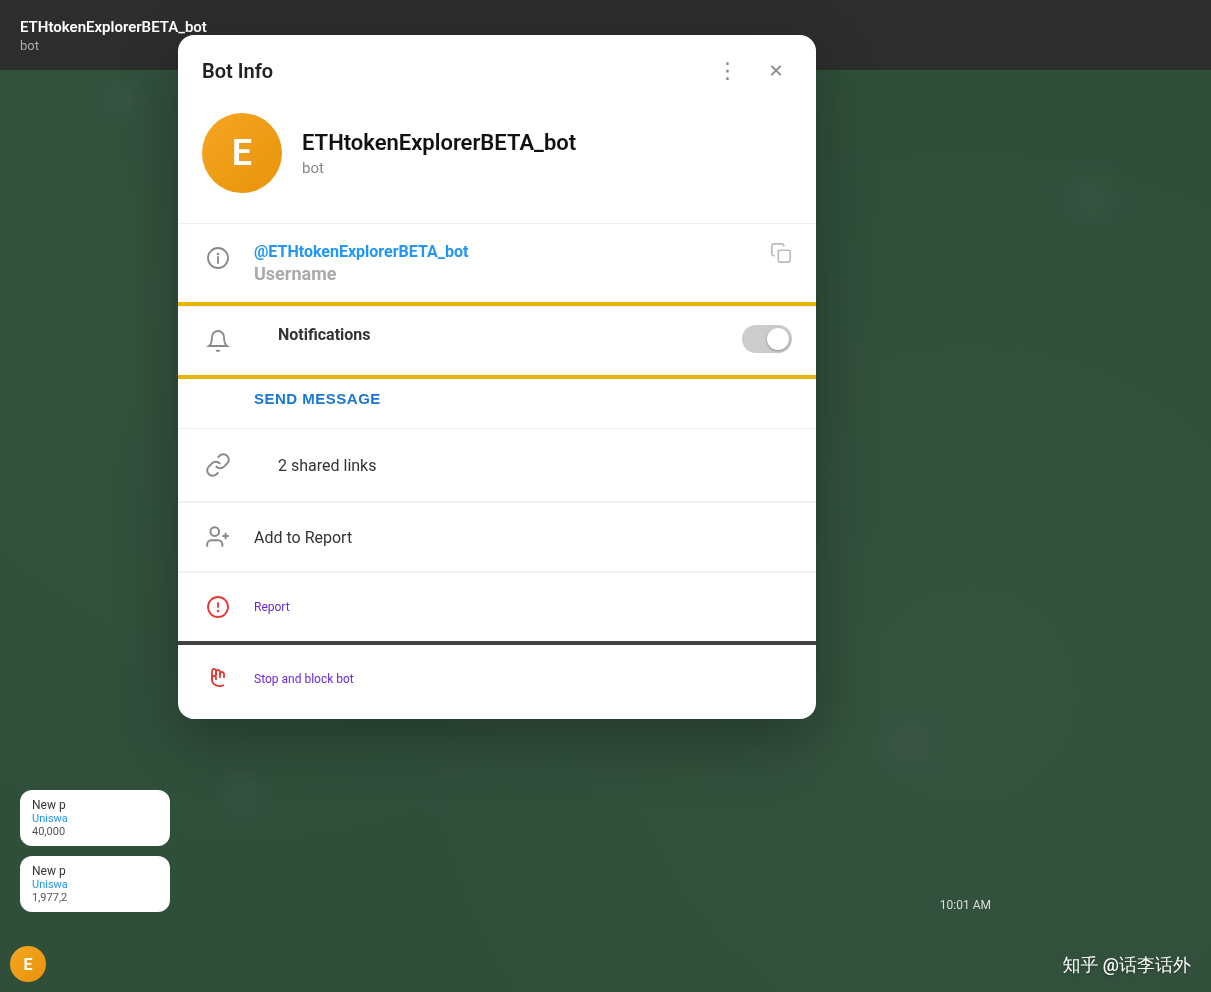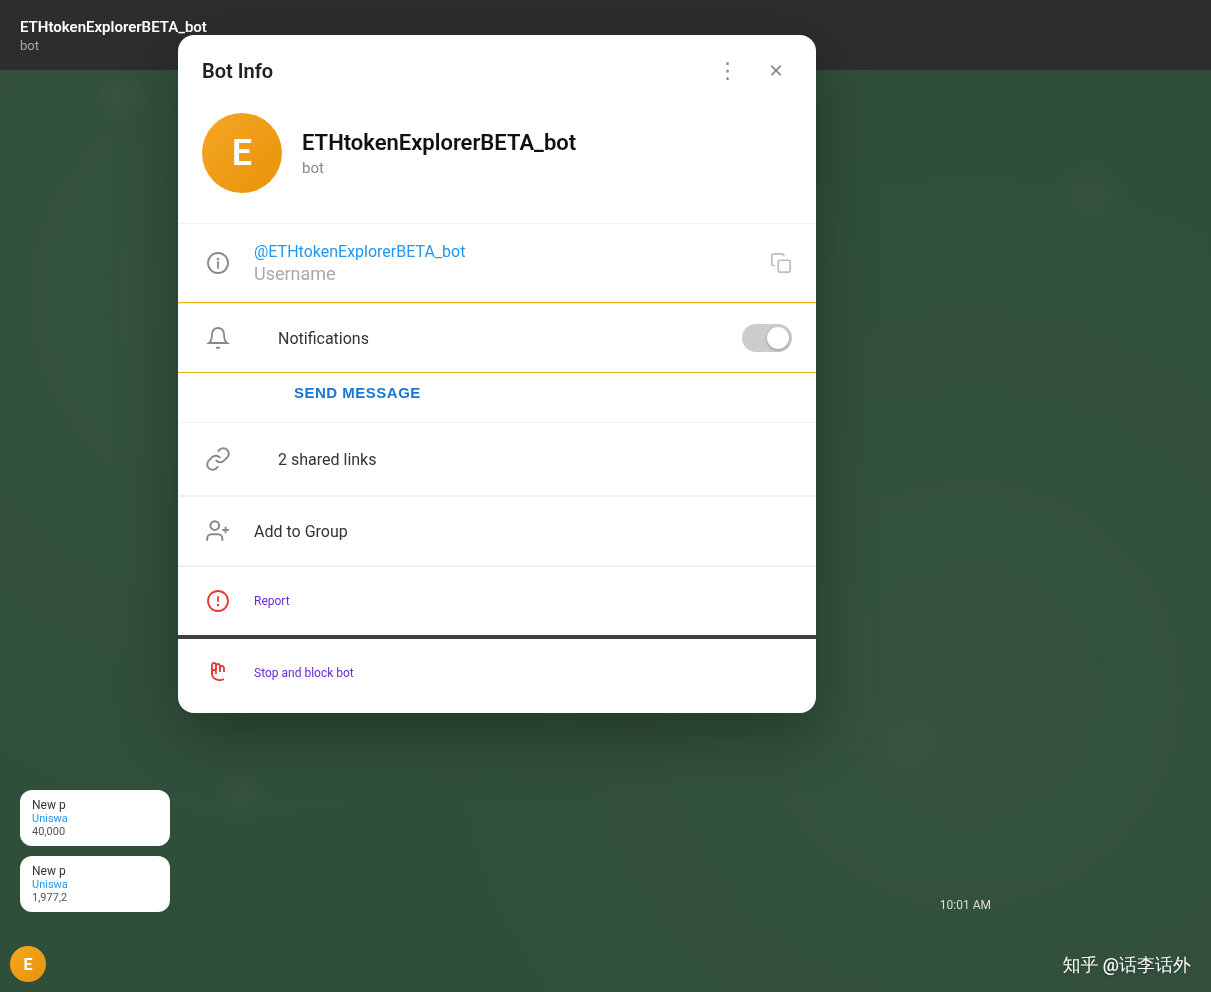--- a/index.html
+++ b/index.html
@@ -220,24 +220,24 @@
     
     .divider {
       height: 1px;
       background: #f0f0f0;
       margin: 0 0;
     }
 
     
     .info-row {
       display: flex;
-      align-items: center;
       padding: 18px 24px;
       gap: 20px;
-      border-bottom: 1px solid #eab308;
+      border-bottom: 4px solid #eab308;
+      font-weight: bold;
     }
 
     .info-row:last-of-type {
       border-bottom: none;
     }
 
     .info-icon {
       width: 32px;
       height: 32px;
       display: flex;
@@ -300,21 +300,21 @@
       width: 22px;
       height: 22px;
       background: white;
       border-radius: 50%;
       box-shadow: 0 1px 3px rgba(0,0,0,0.3);
       transition: right 0.2s;
     }
 
     
     .send-message-row {
-      padding: 10px 24px 20px 116px;
+      padding: 10px 24px 20px 76px;
     }
 
     .send-message-btn {
       color: #1976D2;
       font-size: 15px;
       font-weight: 700;
       letter-spacing: 0.5px;
       background: none;
       border: none;
       cursor: pointer;
@@ -494,21 +494,21 @@
   <div class="action-row">
     <div class="info-icon">
 
       <svg width="26" height="26" viewBox="0 0 24 24" fill="none" stroke="#888" stroke-width="1.8">
         <path d="M16 21v-2a4 4 0 0 0-4-4H6a4 4 0 0 0-4 4v2"></path>
         <circle cx="9" cy="7" r="4"></circle>
         <line x1="19" y1="8" x2="19" y2="14"></line>
         <line x1="22" y1="11" x2="16" y2="11"></line>
       </svg>
     </div>
-    <span class="action-text">Add to Group</span>
+    <span class="action-text">Add to Report</span>
   </div>
 
   <div class="danger-row" style="border-top: 1px solid #f0f0f0;">
     <div class="info-icon">
 
       <svg width="24" height="24" viewBox="0 0 24 24" fill="none" stroke="#e53935" stroke-width="1.8">
         <circle cx="12" cy="12" r="10"></circle>
         <line x1="12" y1="8" x2="12" y2="12" stroke-linecap="round"></line>
         <line x1="12" y1="16" x2="12.01" y2="16" stroke-width="2.5" stroke-linecap="round"></line>
       </svg>

